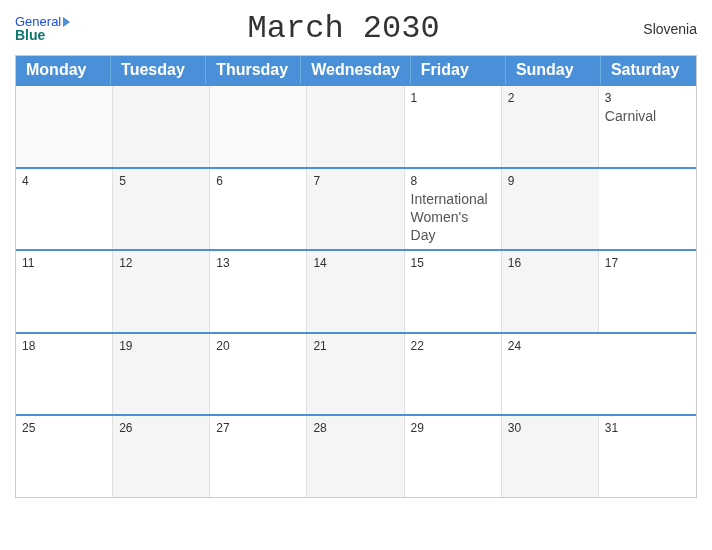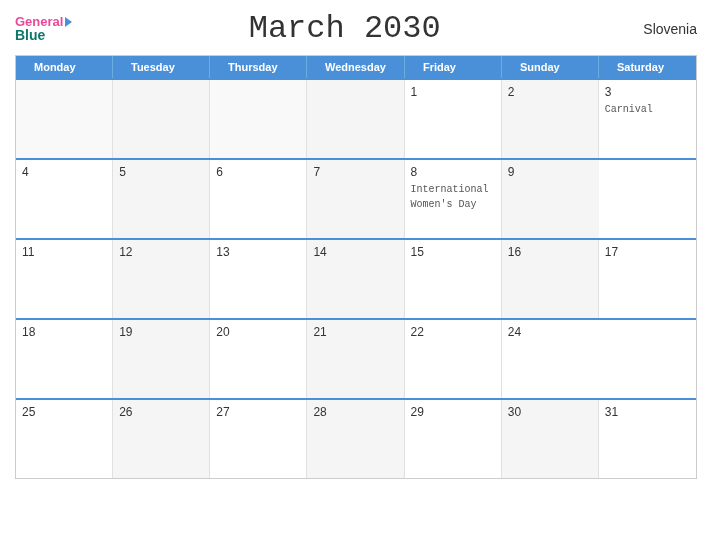--- a/index.html
+++ b/index.html
@@ -23,22 +23,22 @@
       margin-bottom: 8px;
     }
     .logo {
       display: flex;
       flex-direction: column;
       align-items: flex-start;
       line-height: 1;
     }
     .logo-general {
       font-size: 13px;
-      font-weight: bold;
-      color: #ec4899;
+      font-weight: normal;
+      color: #1d4ed8;
     }
     .logo-blue {
       font-size: 14px;
       font-weight: bold;
       color: #0f766e;
     }
     .logo-line {
       display: flex;
       align-items: center;
     }
@@ -67,23 +67,23 @@
     .calendar {
       border: 1px solid #ccc;
       width: 100%;
     }
     .cal-header {
       display: grid;
       grid-template-columns: repeat(7, 1fr);
       background: #4A90D9;
     }
     .cal-header-cell {
-      padding: 5px 18px;
+      padding: 5px 10px;
       color: #fff;
-      font-size: 11px;
+      font-size: 16px;
       font-weight: bold;
       border-right: 1px solid #6aaee0;
     }
     .cal-header-cell:last-child {
       border-right: none;
     }
     .cal-body {
       display: grid;
       grid-template-rows: repeat(5, 1fr);
     }
@@ -106,24 +106,23 @@
     .cal-cell.alt {
       background: #f5f5f5;
     }
     .day-num {
       font-size: 12px;
       color: #333;
       display: block;
       margin-bottom: 2px;
     }
     .event {
-      font-size: 10px;
+      font-size: 14px;
       color: #555;
       line-height: 1.3;
-      font-family: Liberation Mono, monospace;
     }
     .empty {
       background: #f9f9f9;
     }
   </style>
 </head>
 <body>
 
 <div class="page">
   <div class="header">

